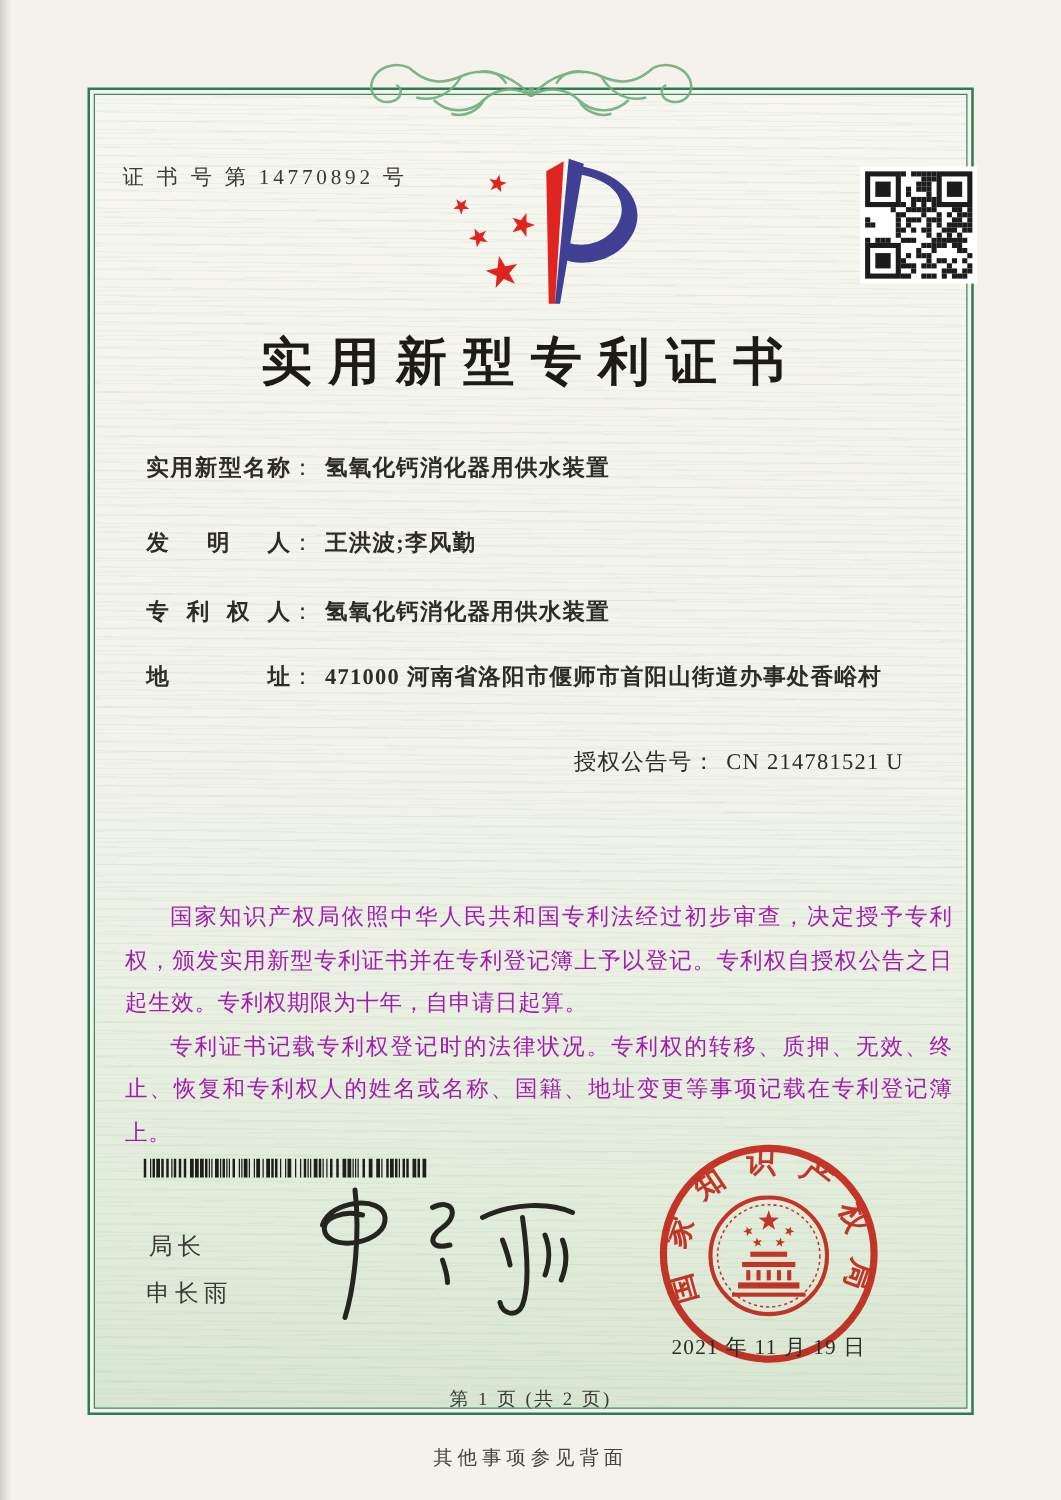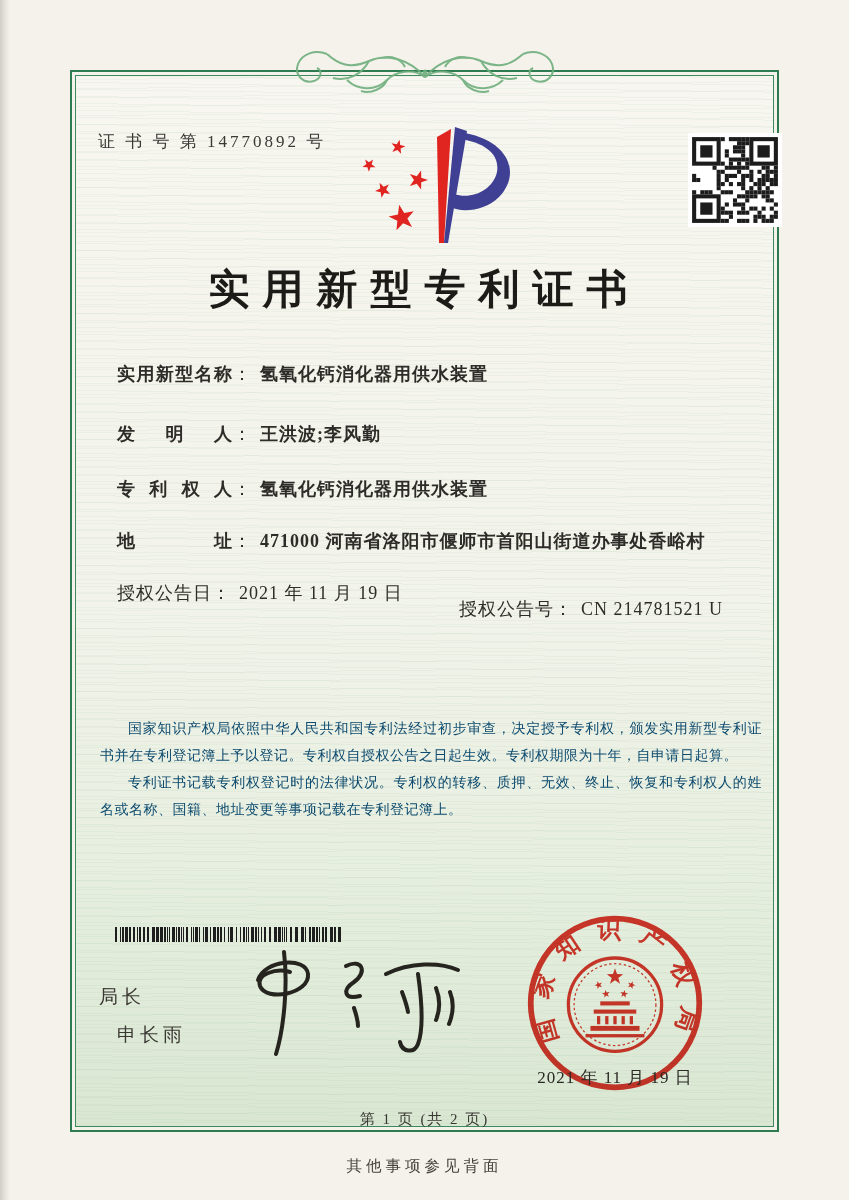--- a/index.html
+++ b/index.html
@@ -47,28 +47,28 @@
     display:inline-block;width:116px;vertical-align:top;
     text-align:justify;text-align-last:justify;font-weight:bold;
   }
   .fcolon{display:inline-block;margin-right:8px;}
   .fvalue{display:inline-block;font-weight:bold;}
   .grant{position:relative;}
   .grant-b{position:absolute;left:342px;top:16px;}
 
   .paras{
     position:absolute;left:28px;top:644px;width:662px;
-    font-size:14px;line-height:1.92;text-align:justify;letter-spacing:0.5px;color:#0c4a6e;
+    font-size:18px;line-height:1.92;text-align:justify;letter-spacing:0.5px;color:#a21caf;
   }
   .paras p{margin:0;text-indent:2em;}
 
   .barcode{position:absolute;left:43px;top:855px;width:226px;height:15px;display:flex;align-items:stretch;}
   .barcode div{height:100%;}
 
-  .sig-title{position:absolute;left:27px;top:912px;font-size:19px;letter-spacing:4px;color:#3a3833;}
+  .sig-title{position:absolute;left:47px;top:912px;font-size:19px;letter-spacing:4px;color:#3a3833;}
   .sig-name{position:absolute;left:45px;top:950px;font-size:19px;letter-spacing:4px;color:#3a3833;}
   .signature{position:absolute;left:142px;top:868px;}
 
   .seal{position:absolute;left:453px;top:841px;width:180px;height:180px;mix-blend-mode:multiply;opacity:.93;}
   .seal-date{
     position:absolute;left:418px;top:994px;width:250px;text-align:center;
     font-size:17px;letter-spacing:1px;color:#2c2a26;
   }
   .page-info{
     position:absolute;left:0;right:0;top:1038px;text-align:center;
@@ -283,23 +283,20 @@
       <div class="frow r2">
         <span class="flabel">发明人</span><span class="fcolon">：</span><span class="fvalue">王洪波;李风勤</span>
       </div>
       <div class="frow">
         <span class="flabel">专利权人</span><span class="fcolon">：</span><span class="fvalue">氢氧化钙消化器用供水装置</span>
       </div>
       <div class="frow">
         <span class="flabel">地址</span><span class="fcolon">：</span><span class="fvalue">471000 河南省洛阳市偃师市首阳山街道办事处香峪村</span>
       </div>
       <div class="frow grant">
-        <span>
-          <span>授权公告日</span><span class="fcolon">：</span><span>2021 年 11 月 19 日</span>
-        </span>
         <span class="grant-b">
           <span>授权公告号</span><span class="fcolon">：</span><span>CN 214781521 U</span>
         </span>
       </div>
     </div>
 
     <div class="paras">
       <p>国家知识产权局依照中华人民共和国专利法经过初步审查，决定授予专利权，颁发实用新型专利证书并在专利登记簿上予以登记。专利权自授权公告之日起生效。专利权期限为十年，自申请日起算。</p>
       <p>专利证书记载专利权登记时的法律状况。专利权的转移、质押、无效、终止、恢复和专利权人的姓名或名称、国籍、地址变更等事项记载在专利登记簿上。</p>
     </div>

